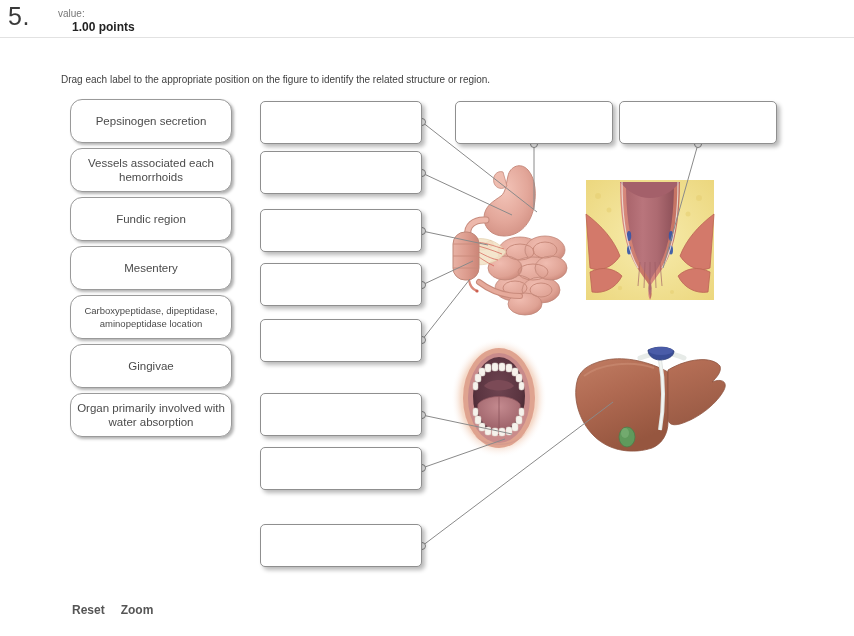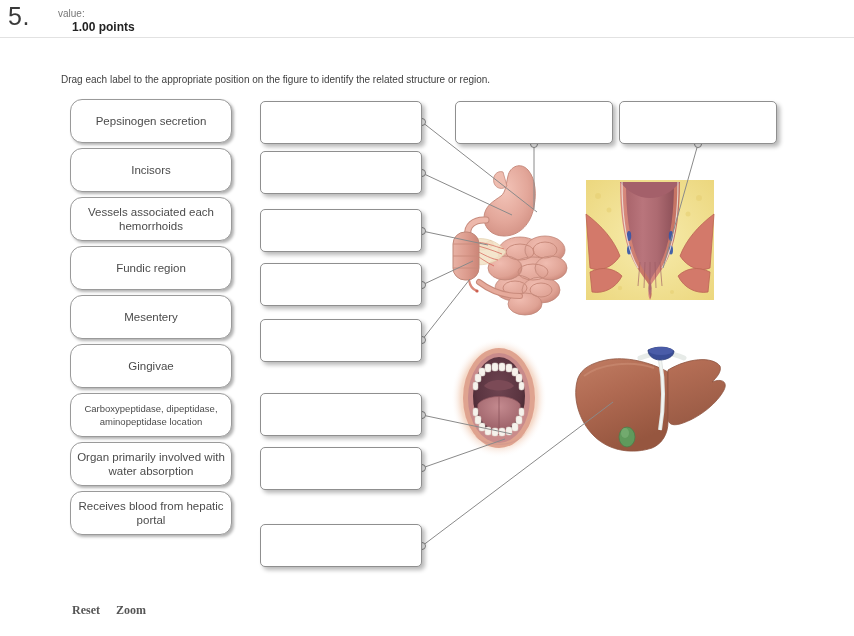--- a/index.html
+++ b/index.html
@@ -127,21 +127,20 @@
     height: 636px;
     pointer-events: none;
   }
 
   
   #button-bar {
     position: absolute;
     left: 72px; top: 603px;
     display: flex;
     gap: 16px;
-    font-family: Liberation Serif, serif;
   }
   .text-button {
     font-size: 12px;
     font-weight: bold;
     color: #555;
     cursor: pointer;
     text-shadow: 0.5px 0.5px 0.5px rgba(255,255,255,0.9);
   }
 </style>
 </head>
@@ -413,42 +412,36 @@
     <circle class="node" cx="422" cy="415" r="3.5"></circle>
     <circle class="node" cx="422" cy="468" r="3.5"></circle>
     <circle class="node" cx="422" cy="546" r="3.5"></circle>
   </svg>
 
 <div id="label-stack">
     <div class="label-tile">
       <span>Pepsinogen secretion</span>
     </div>
     <div class="label-tile">
-      <span>Incisors</span>
-    </div>
-    <div class="label-tile">
       <span>Vessels associated each hemorrhoids</span>
     </div>
     <div class="label-tile">
       <span>Fundic region</span>
     </div>
     <div class="label-tile">
       <span>Mesentery</span>
-    </div>
-    <div class="label-tile">
-      <span>Gingivae</span>
     </div>
     <div class="label-tile small">
       <span>Carboxypeptidase, dipeptidase, aminopeptidase location</span>
     </div>
     <div class="label-tile">
+      <span>Gingivae</span>
+    </div>
+    <div class="label-tile">
       <span>Organ primarily involved with water absorption</span>
-    </div>
-    <div class="label-tile">
-      <span>Receives blood from hepatic portal</span>
     </div>
   </div>
 
 <div id="drop-layer">
     <div class="drop-box" style="left: 260px; top: 101px; width: 162px; height: 43px;"></div>
     <div class="drop-box" style="left: 260px; top: 151px; width: 162px; height: 43px;"></div>
     <div class="drop-box" style="left: 260px; top: 209px; width: 162px; height: 43px;"></div>
     <div class="drop-box" style="left: 260px; top: 263px; width: 162px; height: 43px;"></div>
     <div class="drop-box" style="left: 260px; top: 319px; width: 162px; height: 43px;"></div>
     <div class="drop-box" style="left: 455px; top: 101px; width: 158px; height: 43px;"></div>

